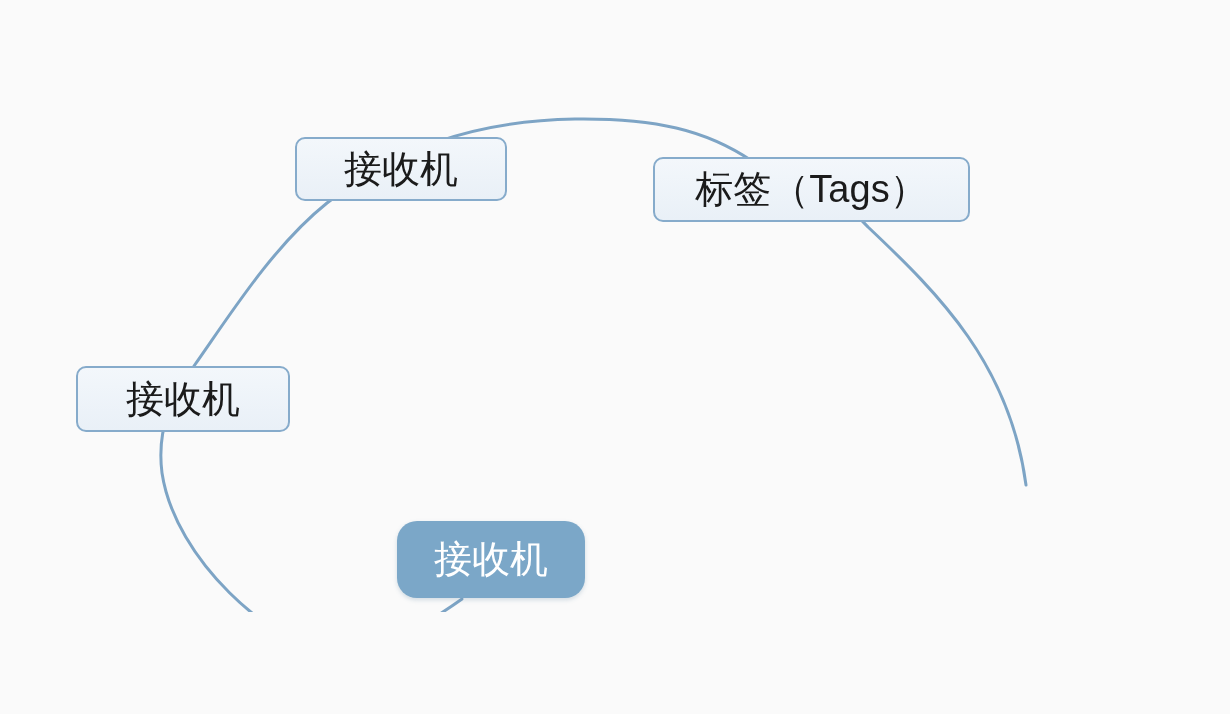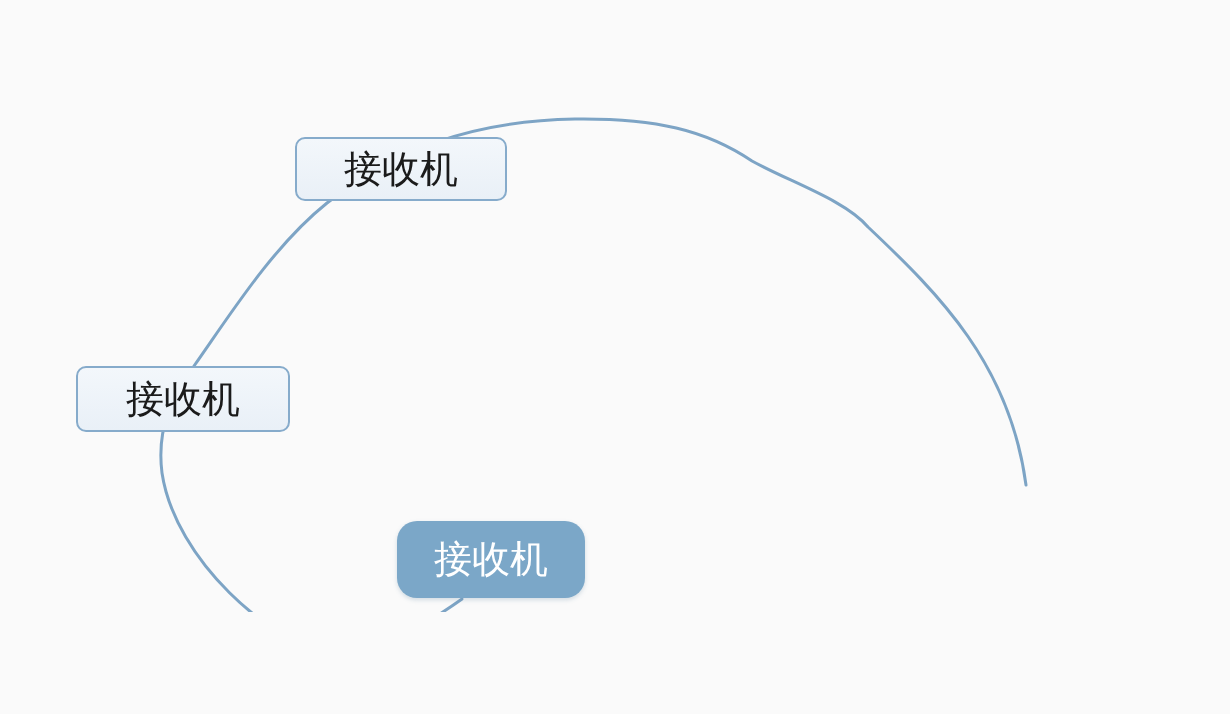--- a/index.html
+++ b/index.html
@@ -54,20 +54,23 @@
 <div class="canvas">
 
   <svg class="edge-layer" width="1230" height="714" viewBox="0 0 1230 714" aria-hidden="true">
     <path d="M 462 599 C 438 616 380 656 333 654 C 272 645 175 560 162 473 C 156 426 174 394 194 366 C 228 318 272 247 327 203 C 395 150 470 121 575 119 C 655 118 706 130 752 161 C 790 182 845 200 868 227 C 940 295 1010 365 1026 485"></path>
   </svg>
 
   <div class="node" style="left: 295px; top: 137px; width: 212px; height: 64px;">
     <span class="node-label">接收机</span>
   </div>
 
+  <div class="node" style="left: 653px; top: 157px; width: 317px; height: 65px;">
+    <span class="node-label">标签（Tags）</span>
+  </div>
 
   <div class="node" style="left: 76px; top: 366px; width: 214px; height: 66px;">
     <span class="node-label">接收机</span>
   </div>
 
   <div class="node selected" style="left: 397px; top: 521px; width: 188px; height: 77px;">
     <span class="node-label">接收机</span>
   </div>
 
 

